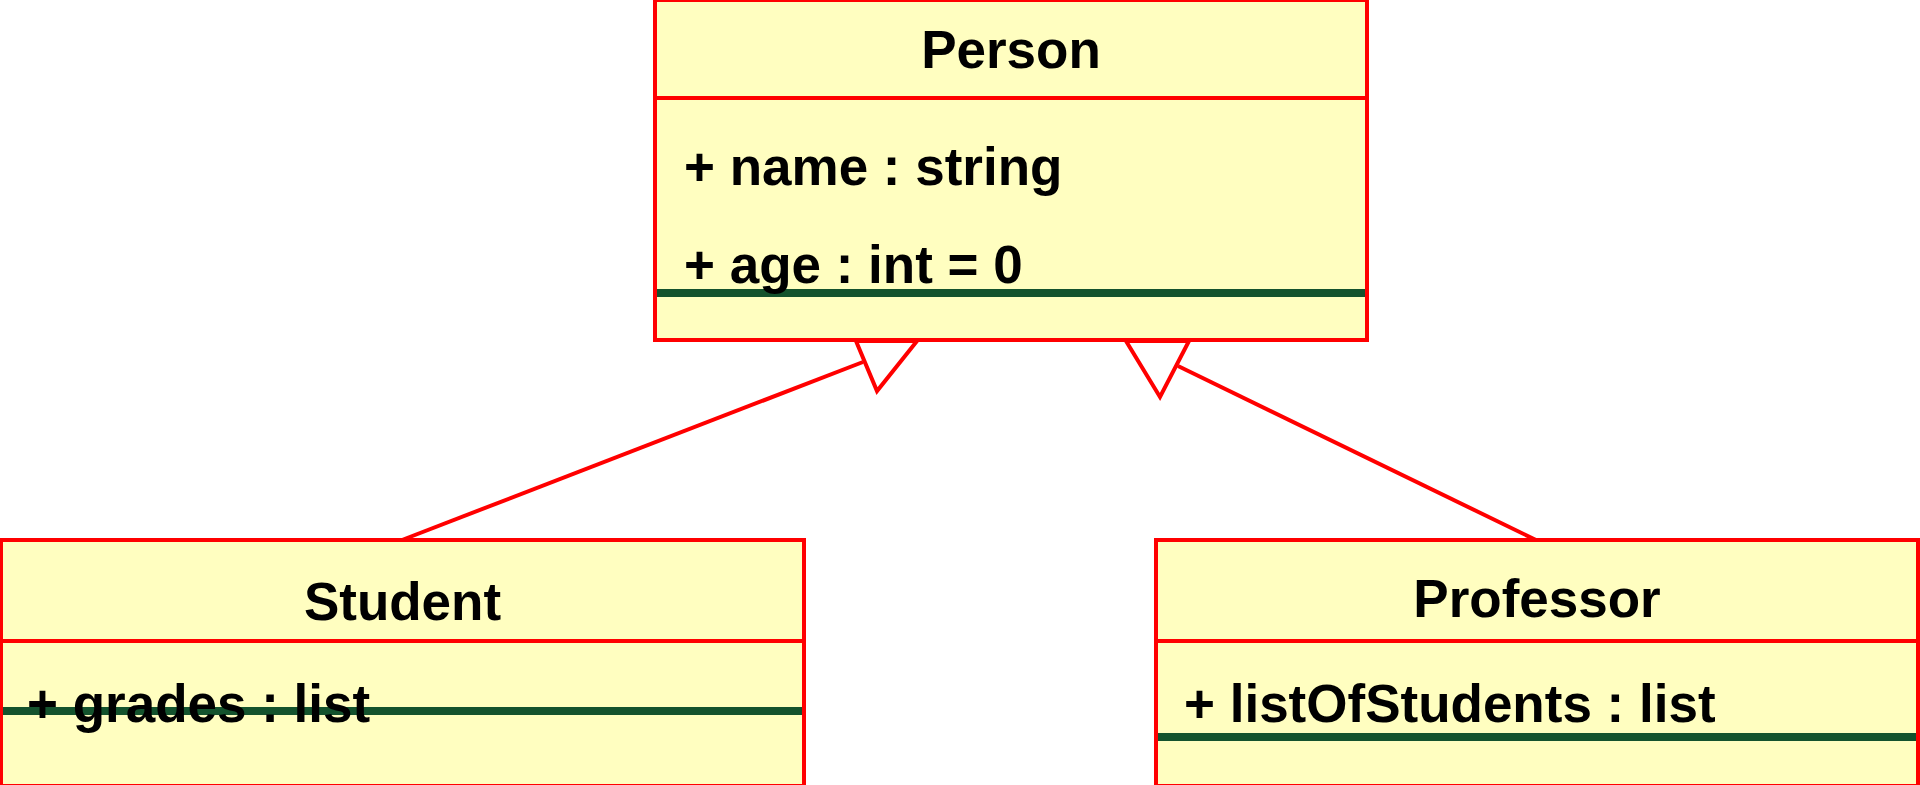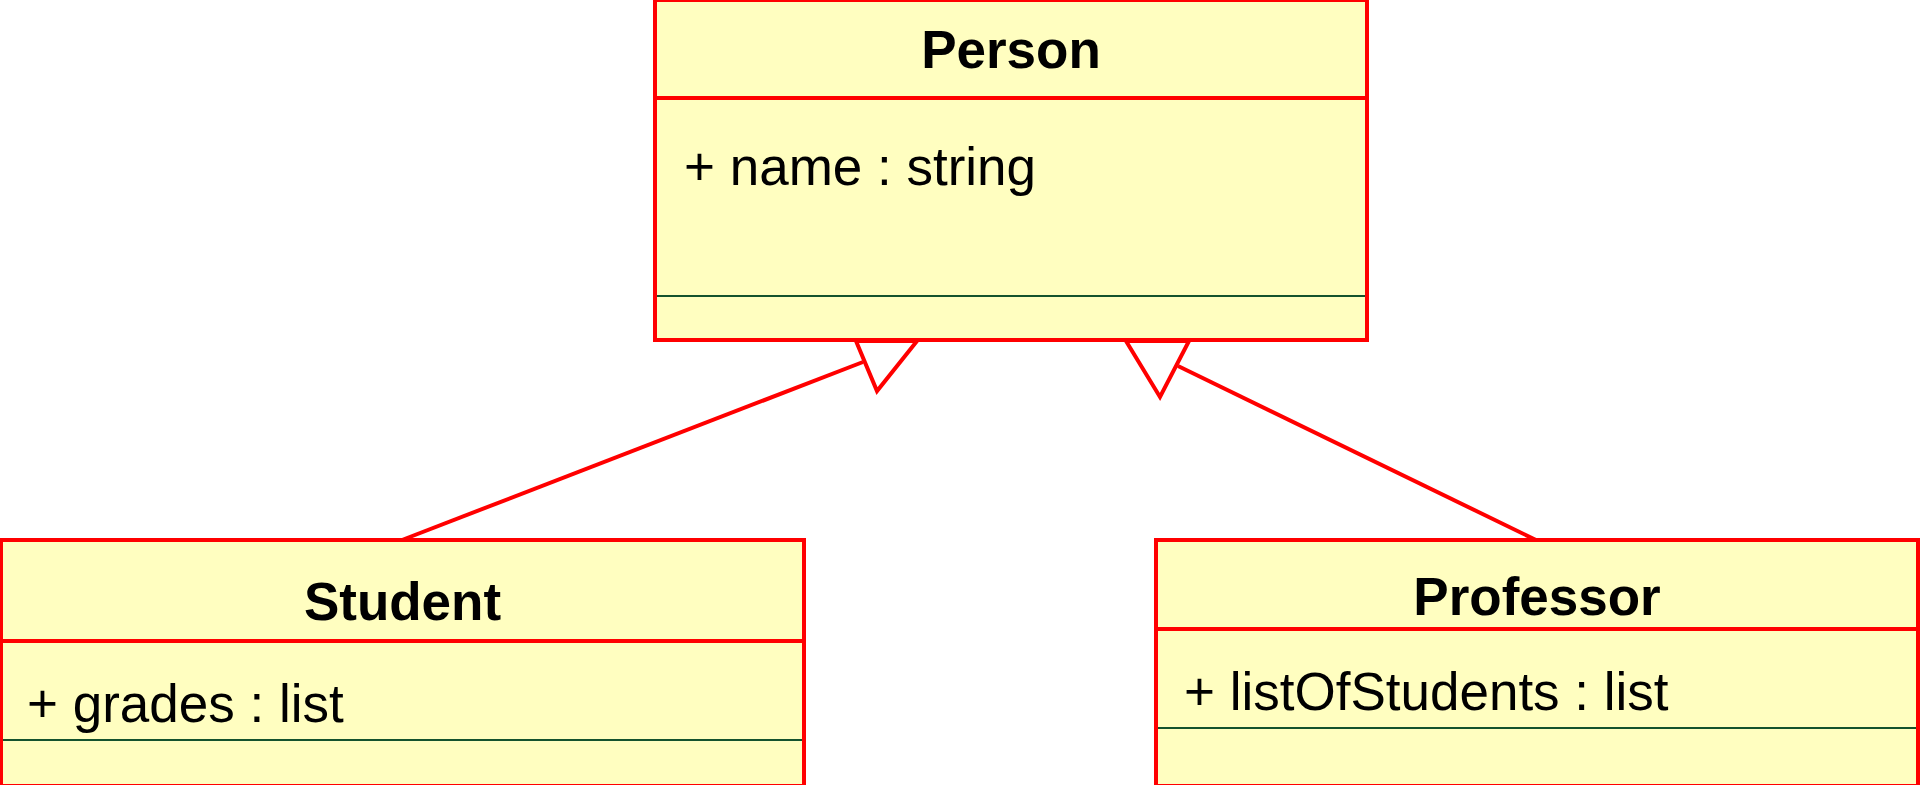--- a/index.html
+++ b/index.html
@@ -32,22 +32,23 @@
       border-bottom: 4px solid #ff0000;
       display: flex;
       align-items: center;
       justify-content: center;
       font-weight: bold;
       font-size: 53px;
       color: #000000;
     }
     .class-attrs {
       box-sizing: border-box;
-      border-bottom: 2px solid #14532d;
+      border-bottom: 8px solid #14532d;
       position: relative;
+      font-weight: bold;
     }
     .attr {
       position: absolute;
       font-size: 53px;
       color: #000000;
       white-space: nowrap;
       line-height: 1;
     }
     .class-ops {
       box-sizing: border-box;
@@ -87,36 +88,37 @@
       <polygon points="1126,341 1189,341 1160,397" fill="#ffffff" stroke="#ff0000" stroke-width="4" stroke-linejoin="miter"></polygon>
     </g>
   </svg>
 
   <div class="class-box" style="left:653px; top:-2px; width:716px; height:344px;">
     <div class="class-header" style="height:98px; padding-top:1px;">
       <span>Person</span>
     </div>
     <div class="class-attrs" style="height:197px;">
       <div class="attr" style="left:27px; top:40px;">+ name : string</div>
+      <div class="attr" style="left:27px; top:138px;">+ age : int = 0</div>
     </div>
     <div class="class-ops" style="height:41px;"></div>
   </div>
 
   <div class="class-box" style="left:-1px; top:538px; width:807px; height:250px;">
     <div class="class-header" style="height:101px; padding-top:21px;">
       <span>Student</span>
     </div>
-    <div class="class-attrs" style="height:98px;">
+    <div class="class-attrs" style="height:72px;">
       <div class="attr" style="left:24px; top:34px;">+ grades : list</div>
     </div>
     <div class="class-ops" style="height:43px;"></div>
   </div>
 
   <div class="class-box" style="left:1154px; top:538px; width:766px; height:250px;">
-    <div class="class-header" style="height:89px; padding-top:15px;align-items:flex-end;">
+    <div class="class-header" style="height:101px; padding-top:15px;">
       <span>Professor</span>
     </div>
     <div class="class-attrs" style="height:98px;">
       <div class="attr" style="left:26px; top:34px;">+ listOfStudents : list</div>
     </div>
     <div class="class-ops" style="height:43px;"></div>
   </div>
 
 
 </div>

